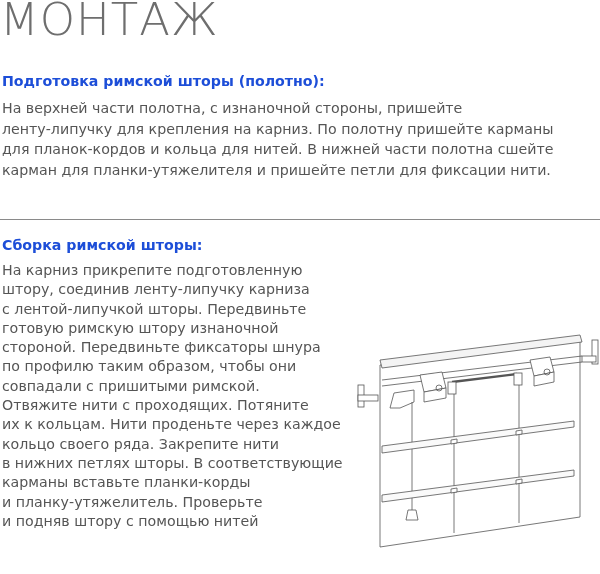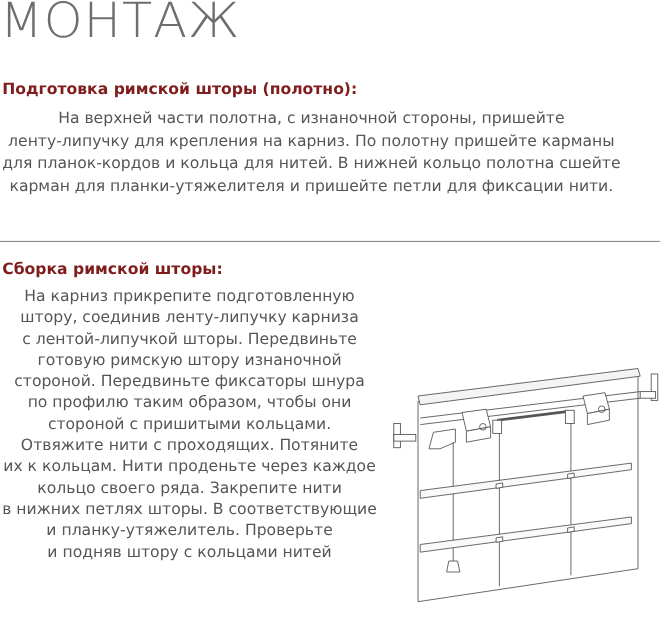--- a/index.html
+++ b/index.html
@@ -1,53 +1,54 @@
 <!DOCTYPE html>
 <html><head>
 <meta charset="utf-8">
 <style>
   html,body{margin:0;padding:0;background:#fff;}
   body{width:600px;height:574px;position:relative;overflow:hidden;font-family:"DejaVu Sans","Liberation Sans",sans-serif;color:#555;}
   .title{position:absolute;left:0;top:-6px;font-family:"DejaVu Sans",sans-serif;font-weight:300;font-size:44px;letter-spacing:1px;color:#6e6e6e;line-height:52px;margin:0;transform:scaleX(1.02);transform-origin:left;}
-  .h{position:absolute;left:2px;font-weight:bold;font-size:14.2px;color:#7f1d1d;margin:0;line-height:18px;}
+  .h{position:absolute;left:2px;font-weight:bold;font-size:14.2px;color:#1d4ed8;margin:0;line-height:18px;}
   .p{position:absolute;left:2px;font-size:14.2px;line-height:20.5px;color:#555;margin:0;}
-  .line{display:block;white-space:nowrap;text-align:center;}
+  .line{display:block;white-space:nowrap;}
   .divider{position:absolute;left:0;top:219px;width:600px;height:1px;background:#8a8a8a;}
   .illus{position:absolute;left:352px;top:330px;width:248px;height:225px;}
 </style>
 </head>
 <body>
 
 <h1 class="title">МОНТАЖ</h1>
 
 <h2 class="h" style="top:72px">Подготовка римской шторы (полотно):</h2>
 <div class="p" style="top:98px">
   <span class="line">На верхней части полотна, с изнаночной стороны, пришейте</span>
   <span class="line">ленту-липучку для крепления на карниз. По полотну пришейте карманы</span>
-  <span class="line">для планок-кордов и кольца для нитей. В нижней кольцо полотна сшейте</span>
+  <span class="line">для планок-кордов и кольца для нитей. В нижней части полотна сшейте</span>
   <span class="line">карман для планки-утяжелителя и пришейте петли для фиксации нити.</span>
 </div>
 
 <div class="divider"></div>
 
 <h2 class="h" style="top:236px">Сборка римской шторы:</h2>
 <div class="p" style="top:261px;line-height:19.3px">
   <span class="line">На карниз прикрепите подготовленную</span>
   <span class="line">штору, соединив ленту-липучку карниза</span>
   <span class="line">с лентой-липучкой шторы. Передвиньте</span>
   <span class="line">готовую римскую штору изнаночной</span>
   <span class="line">стороной. Передвиньте фиксаторы шнура</span>
   <span class="line">по профилю таким образом, чтобы они</span>
-  <span class="line">стороной с пришитыми кольцами.</span>
+  <span class="line">совпадали с пришитыми римской.</span>
   <span class="line">Отвяжите нити с проходящих. Потяните</span>
   <span class="line">их к кольцам. Нити проденьте через каждое</span>
   <span class="line">кольцо своего ряда. Закрепите нити</span>
   <span class="line">в нижних петлях шторы. В соответствующие</span>
+  <span class="line">карманы вставьте планки-корды</span>
   <span class="line">и планку-утяжелитель. Проверьте</span>
-  <span class="line">и подняв штору с кольцами нитей</span>
+  <span class="line">и подняв штору с помощью нитей</span>
 </div>
 
 <svg class="illus" viewBox="0 0 248 225" fill="none" stroke="#555" stroke-width="0.8">
 
   <polygon points="28,35 228,10 228,187 28,217" fill="#fff"></polygon>
 
   <polygon points="28,30 228,5 230,12 30,38" fill="#f4f4f4"></polygon>
   <line x1="30" y1="50" x2="230" y2="26"></line>
   <line x1="30" y1="56" x2="230" y2="32"></line>
 

